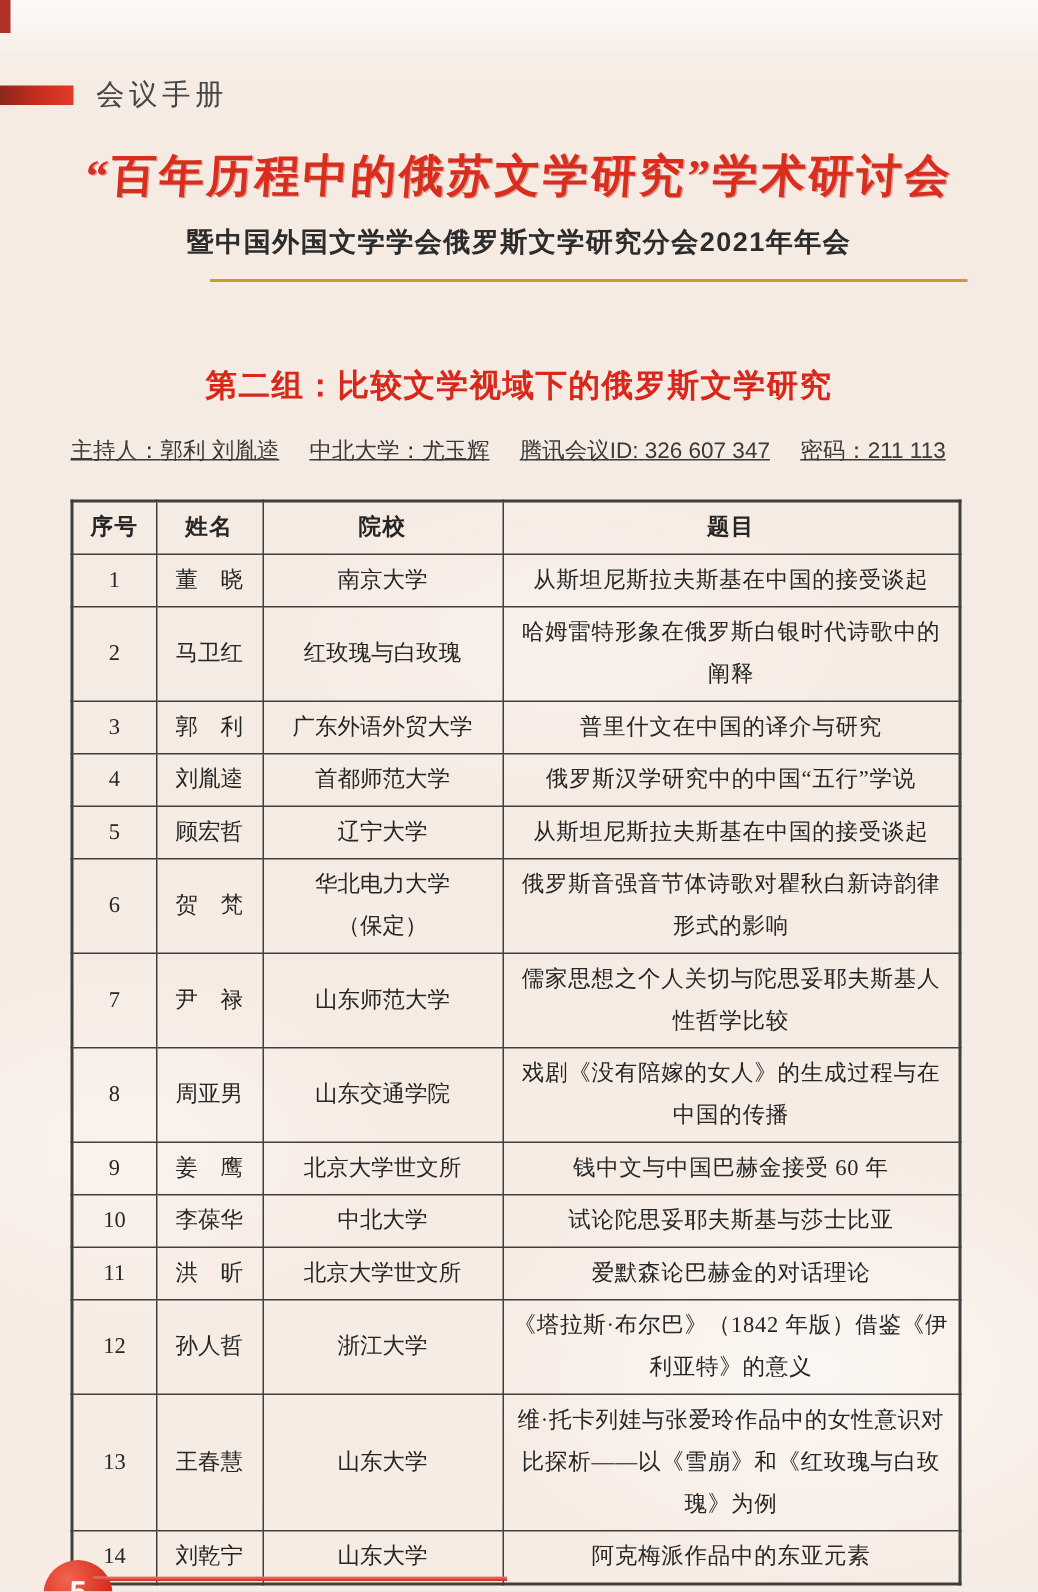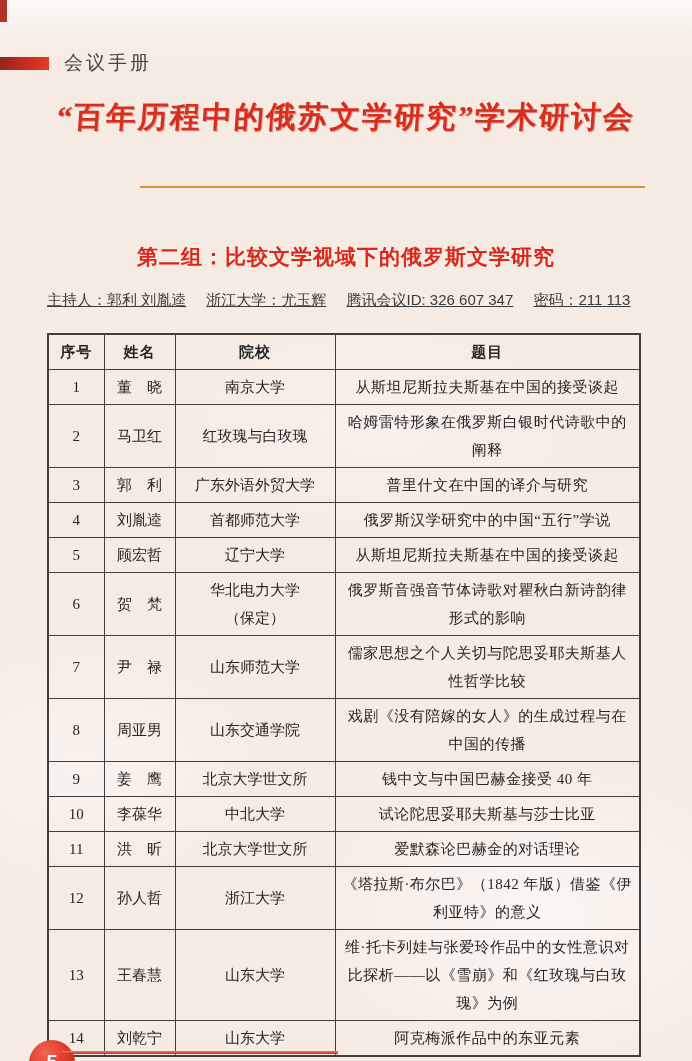--- a/index.html
+++ b/index.html
@@ -77,27 +77,28 @@
 <div class="page">
   <div class="top-band"></div>
   <div class="top-sliver"></div>
 
   <div class="manual">
     <div class="manual-bar"></div>
     <div class="manual-label">会议手册</div>
   </div>
 
   <div class="main-title">“百年历程中的俄苏文学研究”学术研讨会</div>
+  <div class="sub-title">暨中国外国文学学会俄罗斯文学研究分会2021年年会</div>
   <div class="gold-line"></div>
 
   <div class="session-title">第二组：比较文学视域下的俄罗斯文学研究</div>
 
   <div class="info-line">
     <span class="info-group"><span>主持人：</span><span>郭利 刘胤逵</span></span>
-    <span class="info-group"><span>浙江大学：</span><span>尤玉辉</span></span>
+    <span class="info-group"><span>中北大学：</span><span>尤玉辉</span></span>
     <span class="info-group"><span>腾讯会议ID:</span> <span>326 607 347</span></span>
     <span class="info-group"><span>密码：</span><span>211 113</span></span>
   </div>
 
   <div class="table-wrap">
     <table class="program">
       <colgroup>
         <col style="width:56px">
           <col style="width:71px">
           <col style="width:160px">
@@ -167,21 +168,21 @@
             <td class="td-no">8</td>
             <td class="td-name">周亚男</td>
             <td class="td-school">山东交通学院</td>
             <td class="td-title">戏剧《没有陪嫁的女人》的生成过程与在中国的传播</td>
           </tr>
 
           <tr>
             <td class="td-no">9</td>
             <td class="td-name">姜　鹰</td>
             <td class="td-school">北京大学世文所</td>
-            <td class="td-title">钱中文与中国巴赫金接受 40 年</td>
+            <td class="td-title">钱中文与中国巴赫金接受 60 年</td>
           </tr>
 
           <tr>
             <td class="td-no">10</td>
             <td class="td-name">李葆华</td>
             <td class="td-school">中北大学</td>
             <td class="td-title">试论陀思妥耶夫斯基与莎士比亚</td>
           </tr>
 
           <tr>

